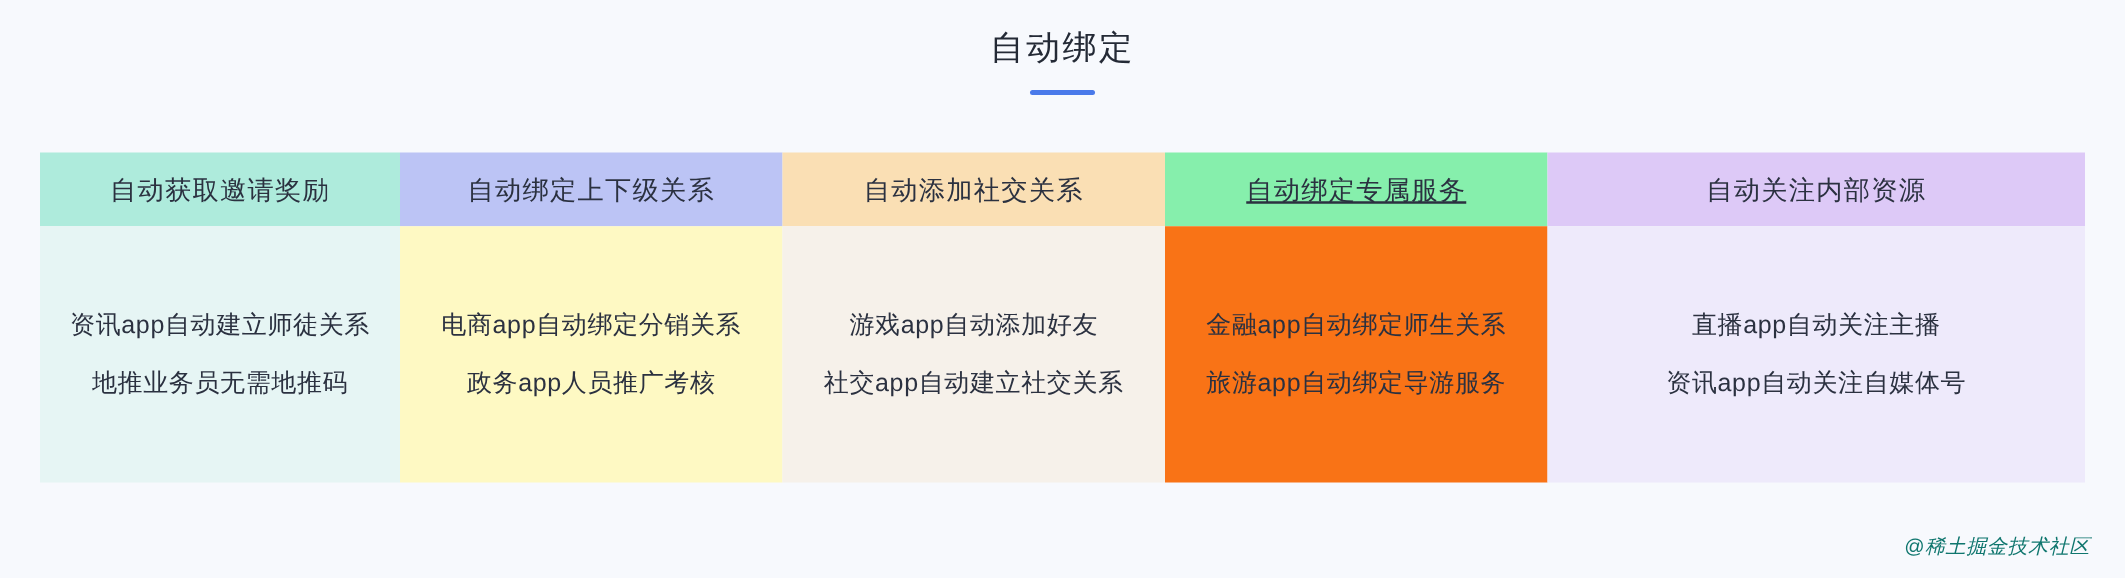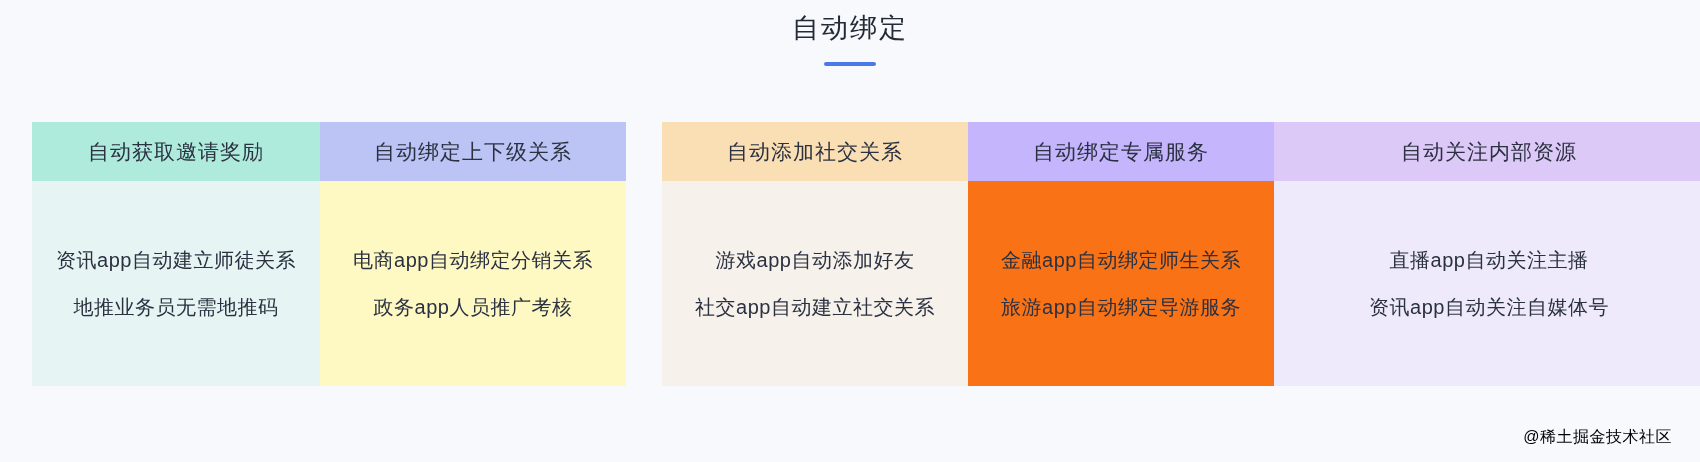--- a/index.html
+++ b/index.html
@@ -18,21 +18,21 @@
   .page {
     position: relative;
     width: 1700px;
     height: 462px;
     box-sizing: border-box;
   }
 
   
   .title-block {
     width: 100%;
-    padding-top: 12px;
+    padding-top: 22px;
     text-align: center;
   }
   .title-text {
     font-size: 27px;
     color: #242a36;
     letter-spacing: 2px;
     line-height: 1.2;
     font-weight: 400;
     display: block;
   }
@@ -93,23 +93,24 @@
     line-height: 1.25;
     text-align: center;
   }
 
   
   .watermark {
     position: absolute;
     right: 28px;
     bottom: 14px;
     font-size: 16px;
-    color: #000000;
+    color: #0f766e;
     letter-spacing: 0.5px;
     white-space: nowrap;
+    font-style: italic;
   }
 </style>
 </head>
 <body>
 
 <div class="page">
 
   <div class="title-block">
     <span class="title-text">自动绑定</span>
     <div class="title-rule"></div>
@@ -123,29 +124,29 @@
           <div class="cell-line">地推业务员无需地推码</div>
         </div>
       </div>
       <div class="column" style="width: 306px;">
         <div class="col-head" style="background: rgb(188, 196, 245);">自动绑定上下级关系</div>
         <div class="col-body" style="background: #fef9c3;">
           <div class="cell-line">电商app自动绑定分销关系</div>
           <div class="cell-line">政务app人员推广考核</div>
         </div>
       </div>
-      <div class="column" style="width: 306px; padding-left: 36px;">
+      <div class="column" style="width: 306px;">
         <div class="col-head" style="background: rgb(250, 223, 180);">自动添加社交关系</div>
         <div class="col-body" style="background: rgb(246, 241, 234);">
           <div class="cell-line">游戏app自动添加好友</div>
           <div class="cell-line">社交app自动建立社交关系</div>
         </div>
       </div>
       <div class="column" style="width: 306px;">
-        <div class="col-head" style="background: #c4b5fd;">自动绑定专属服务</div>
+        <div class="col-head" style="background: #86efac; text-decoration: underline;">自动绑定专属服务</div>
         <div class="col-body" style="background: #f97316;">
           <div class="cell-line">金融app自动绑定师生关系</div>
           <div class="cell-line">旅游app自动绑定导游服务</div>
         </div>
       </div>
       <div class="column" style="width: 430px;">
         <div class="col-head" style="background: rgb(221, 201, 247);">自动关注内部资源</div>
         <div class="col-body" style="background: rgb(238, 234, 251);">
           <div class="cell-line">直播app自动关注主播</div>
           <div class="cell-line">资讯app自动关注自媒体号</div>

